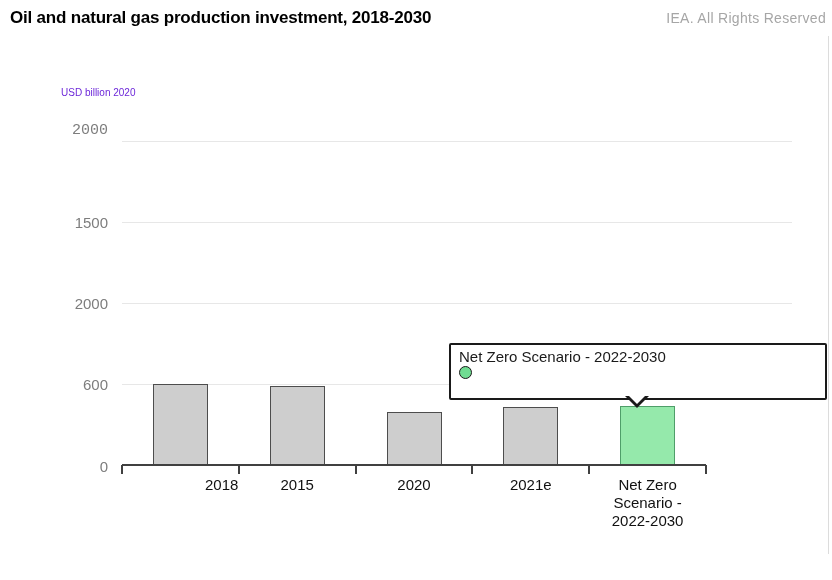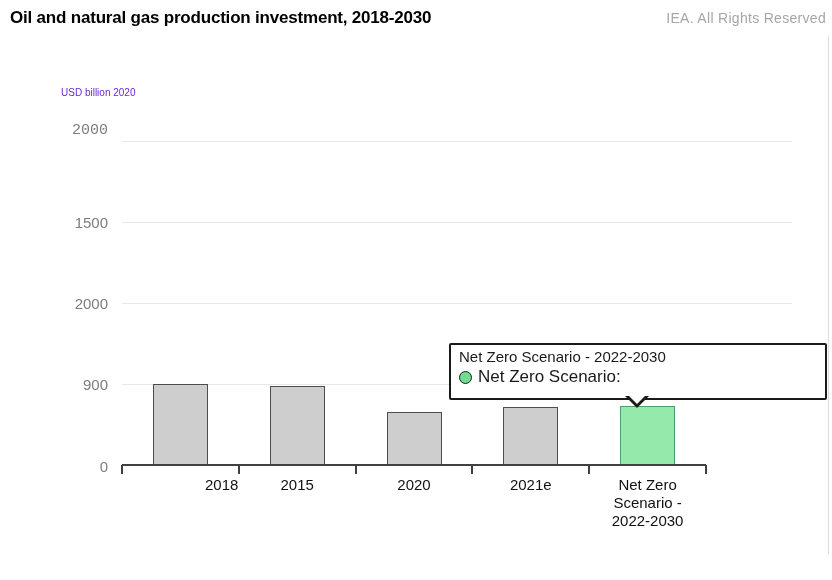--- a/index.html
+++ b/index.html
@@ -61,21 +61,21 @@
 <body>
 
 <div class="canvas">
   <div class="title">Oil and natural gas production investment, 2018-2030</div>
   <div class="copy">IEA. All Rights Reserved</div>
   <div class="unit">USD billion 2020</div>
 
   <div id="plot">
       <div class="ylab" style="left: 46px; top: 466px; color: rgb(125, 125, 125);">0</div>
       <div class="gridline" style="left: 122px; width: 670px; top: 384px; background: rgb(231, 231, 231);"></div>
-      <div class="ylab" style="left: 46px; top: 384px; color: rgb(125, 125, 125);">900</div>
+      <div class="ylab" style="left: 46px; top: 384px; color: rgb(125, 125, 125);">600</div>
       <div class="gridline" style="left: 122px; width: 670px; top: 303px; background: rgb(231, 231, 231);"></div>
       <div class="ylab" style="left: 46px; top: 303px; color: rgb(125, 125, 125);">2000</div>
       <div class="gridline" style="left: 122px; width: 670px; top: 222px; background: rgb(231, 231, 231);"></div>
       <div class="ylab" style="left: 46px; top: 222px; color: rgb(125, 125, 125);">1500</div>
       <div class="gridline" style="left: 122px; width: 670px; top: 141px; background: rgb(231, 231, 231);"></div>
       <div class="ylab" style="left: 46px; top: 130px; color: rgb(125, 125, 125); font-family: Liberation Mono, monospace;">2000</div>
       <div class="axis" style="left: 122px; top: 464px; width: 584px; background: rgb(64, 64, 64);"></div>
       <div class="xtick" style="left: 121px; top: 465px; background: rgb(64, 64, 64);"></div>
       <div class="xtick" style="left: 237.8px; top: 465px; background: rgb(64, 64, 64);"></div>
       <div class="xtick" style="left: 354.6px; top: 465px; background: rgb(64, 64, 64);"></div>
@@ -91,20 +91,19 @@
       <div class="bar" style="left: 503.3px; top: 407.49px; width: 55px; height: 57.51px; background: rgb(206, 206, 206); border-color: rgb(77, 77, 77);"></div>
       <div class="xlab" style="left: 472.8px; top: 476px; color: rgb(17, 17, 17);">2021e</div>
       <div class="bar" style="left: 620.1px; top: 405.708px; width: 55px; height: 59.292px; background: rgb(149, 233, 171); border-color: rgb(79, 158, 105);"></div>
       <div class="xlab" style="left: 589.6px; top: 476px; color: rgb(17, 17, 17);">Net Zero<br>Scenario -<br>2022-2030</div>
     </div>
 
   <div class="tooltip">
     <div class="tt1">Net Zero Scenario - 2022-2030</div>
     <div class="tt2">
       <span class="dot" style="background: rgb(112, 220, 146);"></span>
-        <span>Net Zero Scenario:</span>
     </div>
     <span class="caret-outer"></span>
     <span class="caret-inner"></span>
   </div>
 
   <div class="vline"></div>
 </div>
 
 </body></html>

